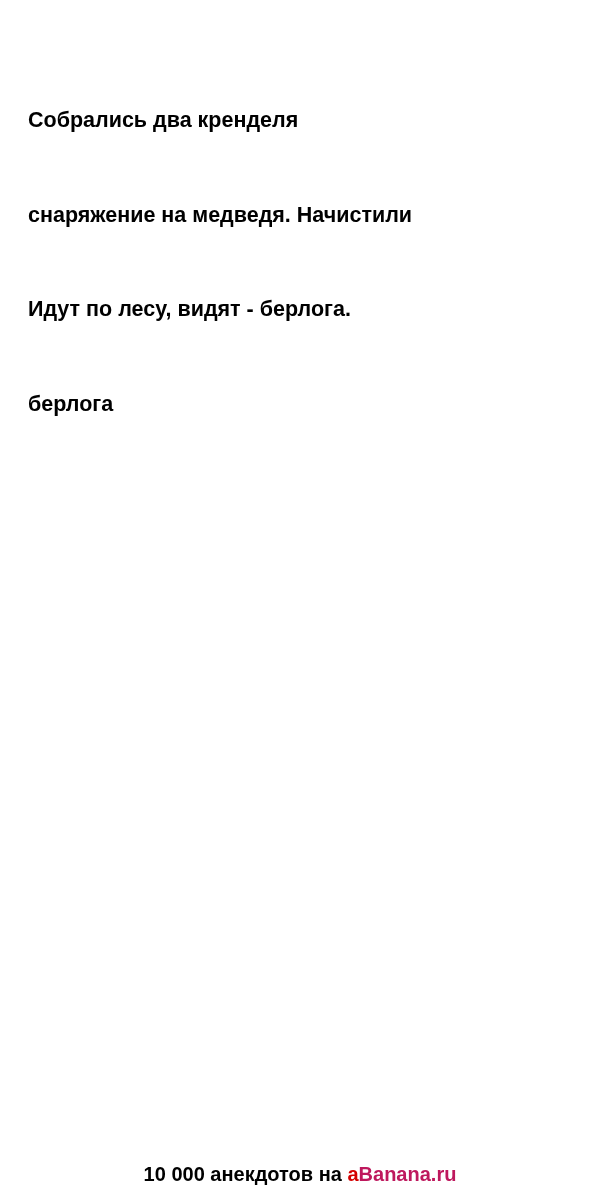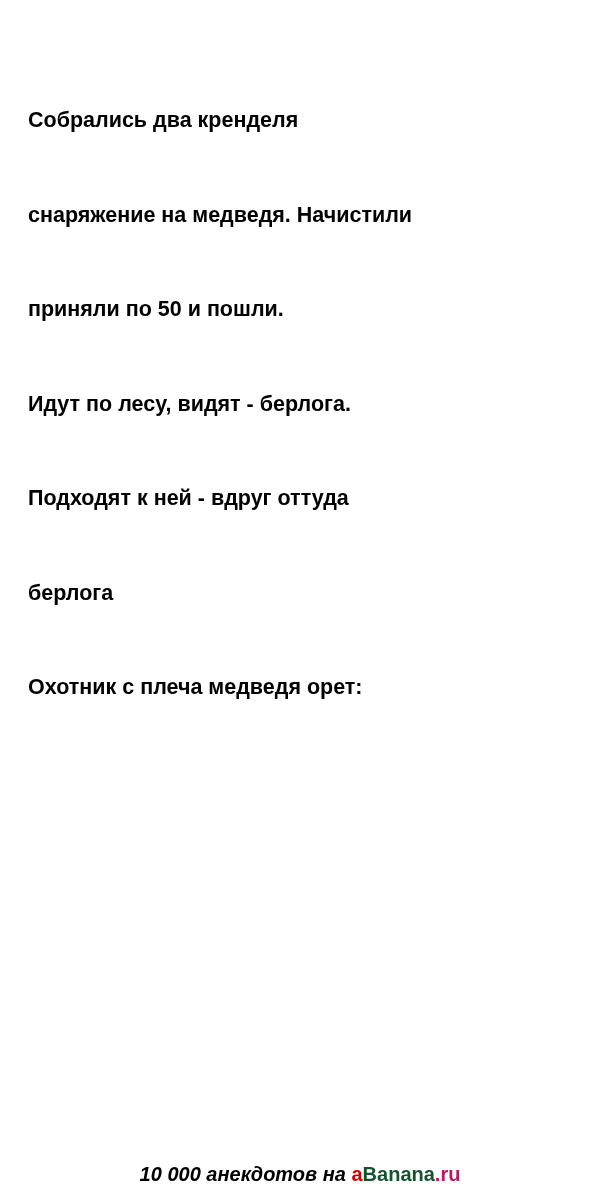--- a/index.html
+++ b/index.html
@@ -42,43 +42,39 @@
     bottom: 14px;
     text-align: center;
     font-size: 20px;
     font-weight: bold;
     color: #000000;
   }
   .footer .brand-a {
     color: #d40000;
   }
   .footer .brand-banana {
-    color: #14532d;
+    color: #be185d;
     margin-top: 24px;
   }
   .footer .brand-ru {
     color: #be185d;
   }
   .footer-text {
     white-space: pre;
-    font-style: italic;
   }
 </style>
 </head>
 <body>
 
 <div class="page">
   <div class="joke-body">
     <span class="joke-line">Собрались два кренделя</span>
     <span class="joke-line">снаряжение на медведя. Начистили</span>
-    <span class="joke-line">приняли по 50 и пошли.</span>
     <span class="joke-line">Идут по лесу, видят - берлога.</span>
-    <span class="joke-line">Подходят к ней - вдруг оттуда</span>
     <span class="joke-line">берлога</span>
-    <span class="joke-line">Охотник с плеча медведя орет:</span>
     
     
     
     
     
     
     
     
     
     

